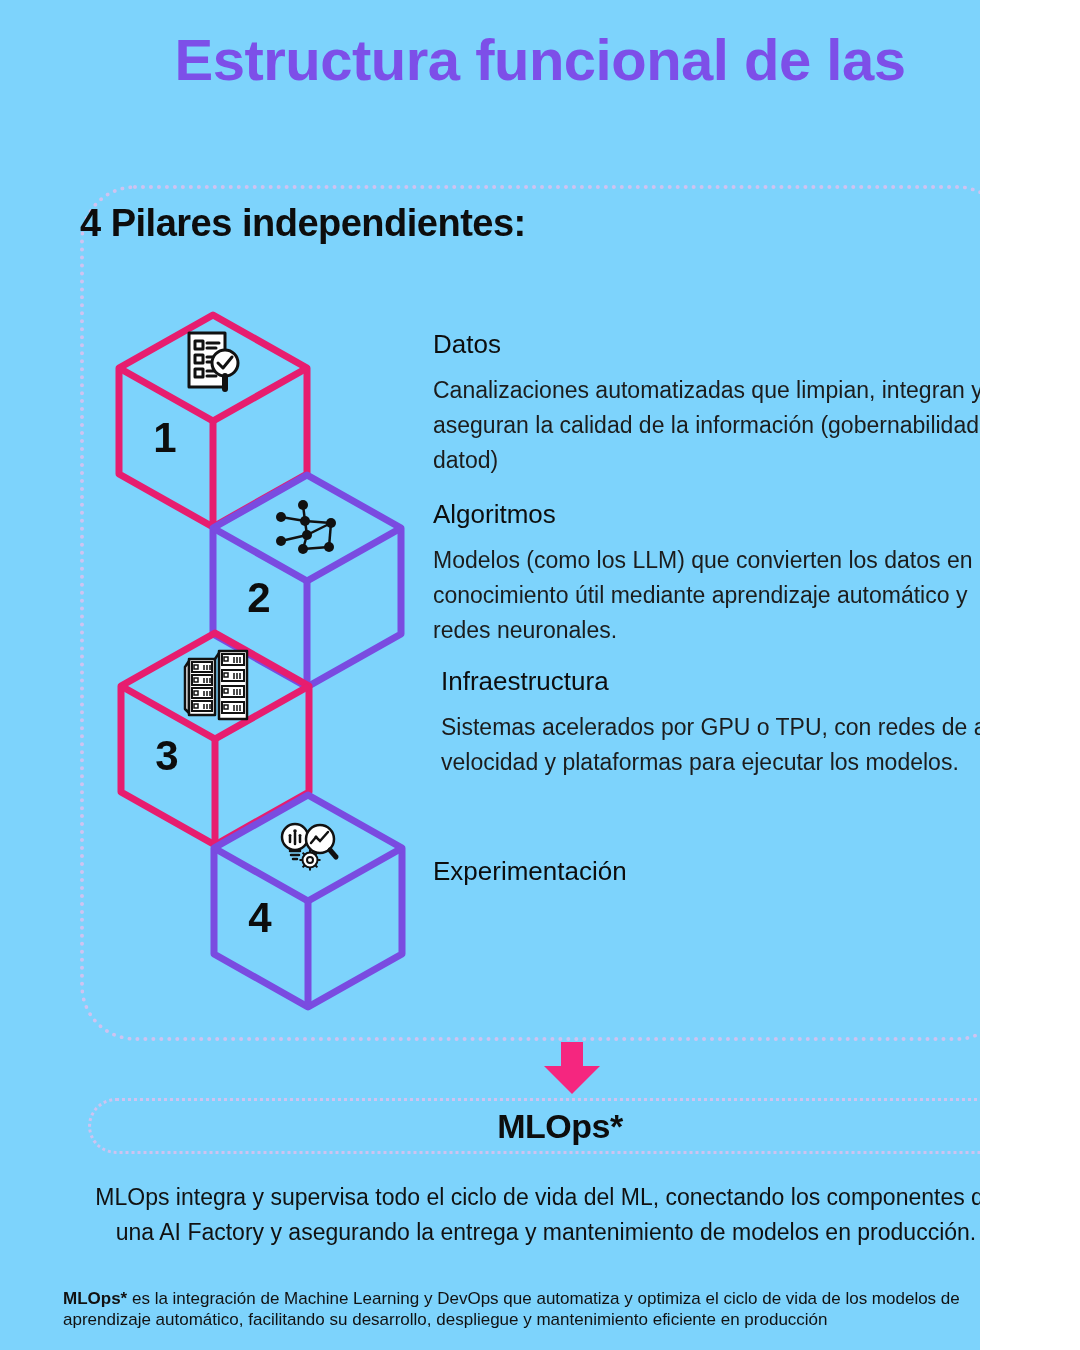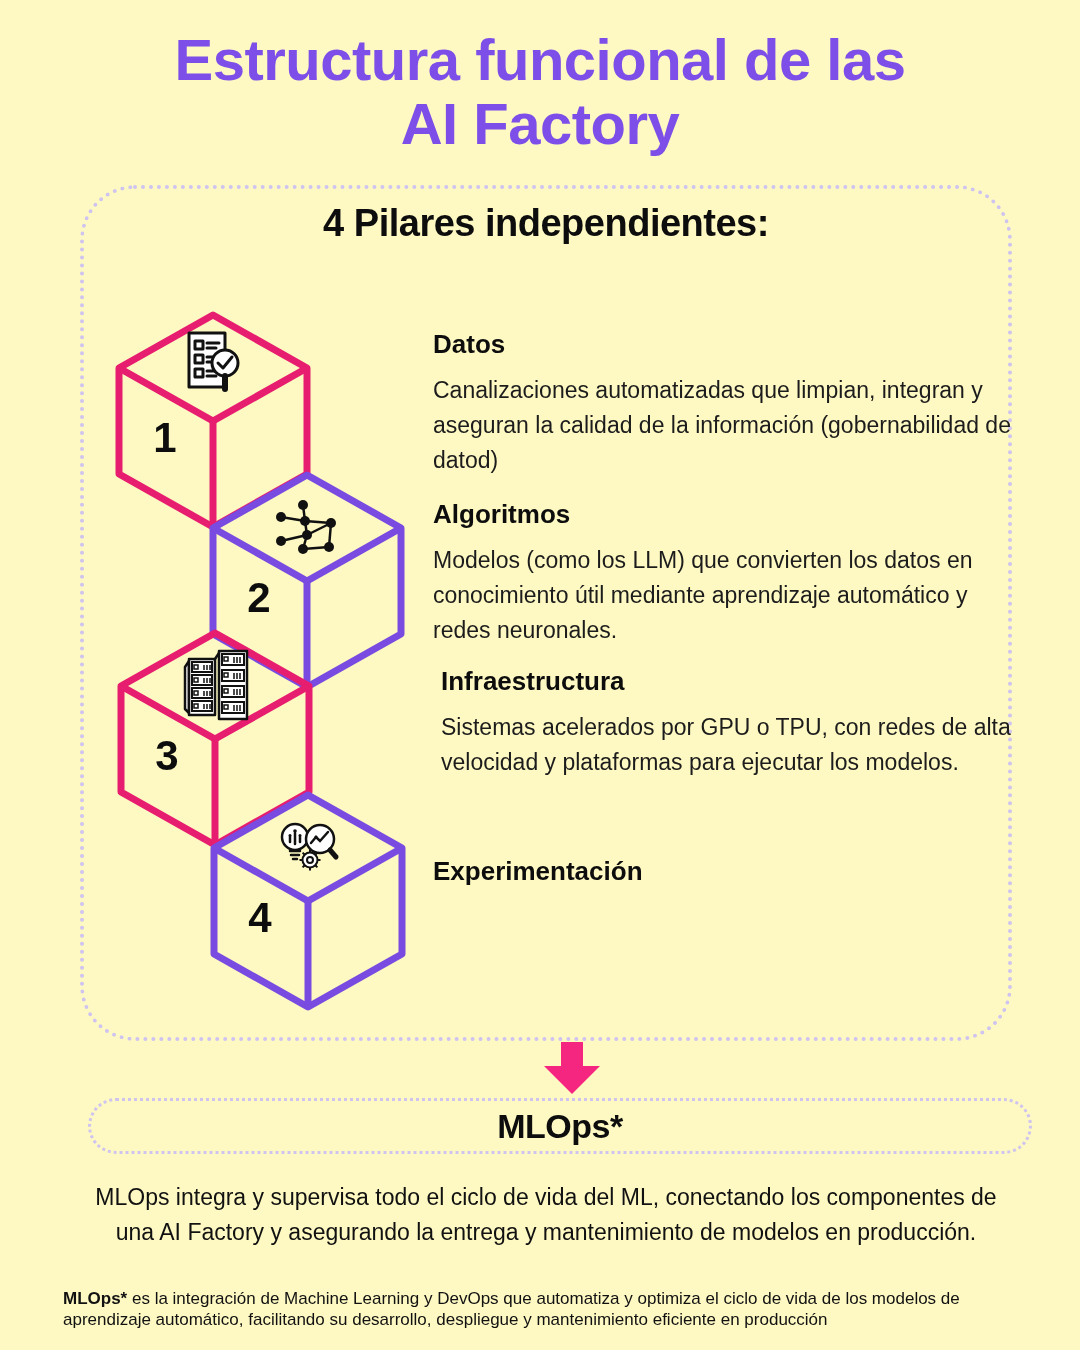--- a/index.html
+++ b/index.html
@@ -1,48 +1,48 @@
 <!DOCTYPE html>
 <html><head>
 <meta charset="utf-8">
 <style>
   html,body{margin:0;padding:0;background:#ffffff;}
   .canvas{
-    position:relative;width:1080px;height:1350px;background:#fef9c3;overflow:hidden;
+    position:relative;width:980px;height:1350px;background:#7dd3fc;overflow:hidden;
     font-family:"Liberation Sans","DejaVu Sans",sans-serif;color:#111;
   }
   .title{
     position:absolute;top:28px;left:0;width:1080px;text-align:center;
     font-size:58px;font-weight:700;color:#7d4fe8;line-height:64px;letter-spacing:-0.5px;
   }
   .pillars-box{
     position:absolute;left:80px;top:185px;width:932px;height:856px;
     border:4px dotted #cfc3f0;border-radius:55px;box-sizing:border-box;
   }
   .panel-heading{
-    position:absolute;top:202px;left:80px;width:932px;text-align:center;
+    position:absolute;top:202px;left:80px;width:932px;
     font-size:38px;font-weight:700;color:#0d0d0d;letter-spacing:-0.5px;
   }
   .cube{position:absolute;width:196px;height:220px;}
   .cube-c1{left:115px;top:311px;}
   .cube-c2{left:209px;top:471px;}
   .cube-c3{left:117px;top:629px;}
   .cube-c4{left:210px;top:791px;}
   .cube-svg{position:absolute;left:0;top:0;}
   .cube-icon{position:absolute;}
   .icon-pos-1{left:58px;top:16px;}
   .icon-pos-2{left:62px;top:26px;}
   .icon-pos-3{left:62px;top:16px;}
   .icon-pos-4{left:60px;top:22px;}
   .cube-number{
     position:absolute;left:22px;top:103px;width:56px;text-align:center;
     font-size:42px;font-weight:700;color:#0d0d0d;
   }
   .section{position:absolute;width:585px;}
-  .sec-heading{font-size:26px;font-weight:700;color:#0d0d0d;line-height:32px;margin-bottom:13px;}
+  .sec-heading{font-size:26px;font-weight:400;color:#0d0d0d;line-height:32px;margin-bottom:13px;}
   .sec-body{font-size:23px;color:#1c1c1c;line-height:35px;}
   .sec-1{left:433px;top:328px;}
   .sec-2{left:433px;top:498px;}
   .sec-3{left:441px;top:665px;}
   .sec-4{left:433px;top:855px;}
   .down-arrow{position:absolute;left:544px;top:1042px;}
   .mlops-box{
     position:absolute;left:88px;top:1098px;width:944px;height:56px;
     border:3px dotted #cfc3f0;border-radius:29px;box-sizing:border-box;
     display:flex;align-items:center;justify-content:center;
@@ -58,21 +58,20 @@
   }
   .footnote b{font-weight:700;}
 </style>
 </head>
 <body>
 
 <div class="canvas">
 
   <div class="title">
     <div>Estructura funcional de las</div>
-    <div>AI Factory</div>
   </div>
 
   <div class="pillars-box"></div>
   <div class="panel-heading">4 Pilares independientes:</div>
 
   <div class="cube cube-c1">
     <svg class="cube-svg" width="196" height="220" viewBox="0 0 196 220">
       <g fill="none" stroke-width="7" stroke-linejoin="round" stroke="#e71d6f">
         <polygon points="98,4 192,57 192,163 98,216 4,163 4,57"></polygon>
         <polyline points="4,57 98,110 192,57"></polyline>

